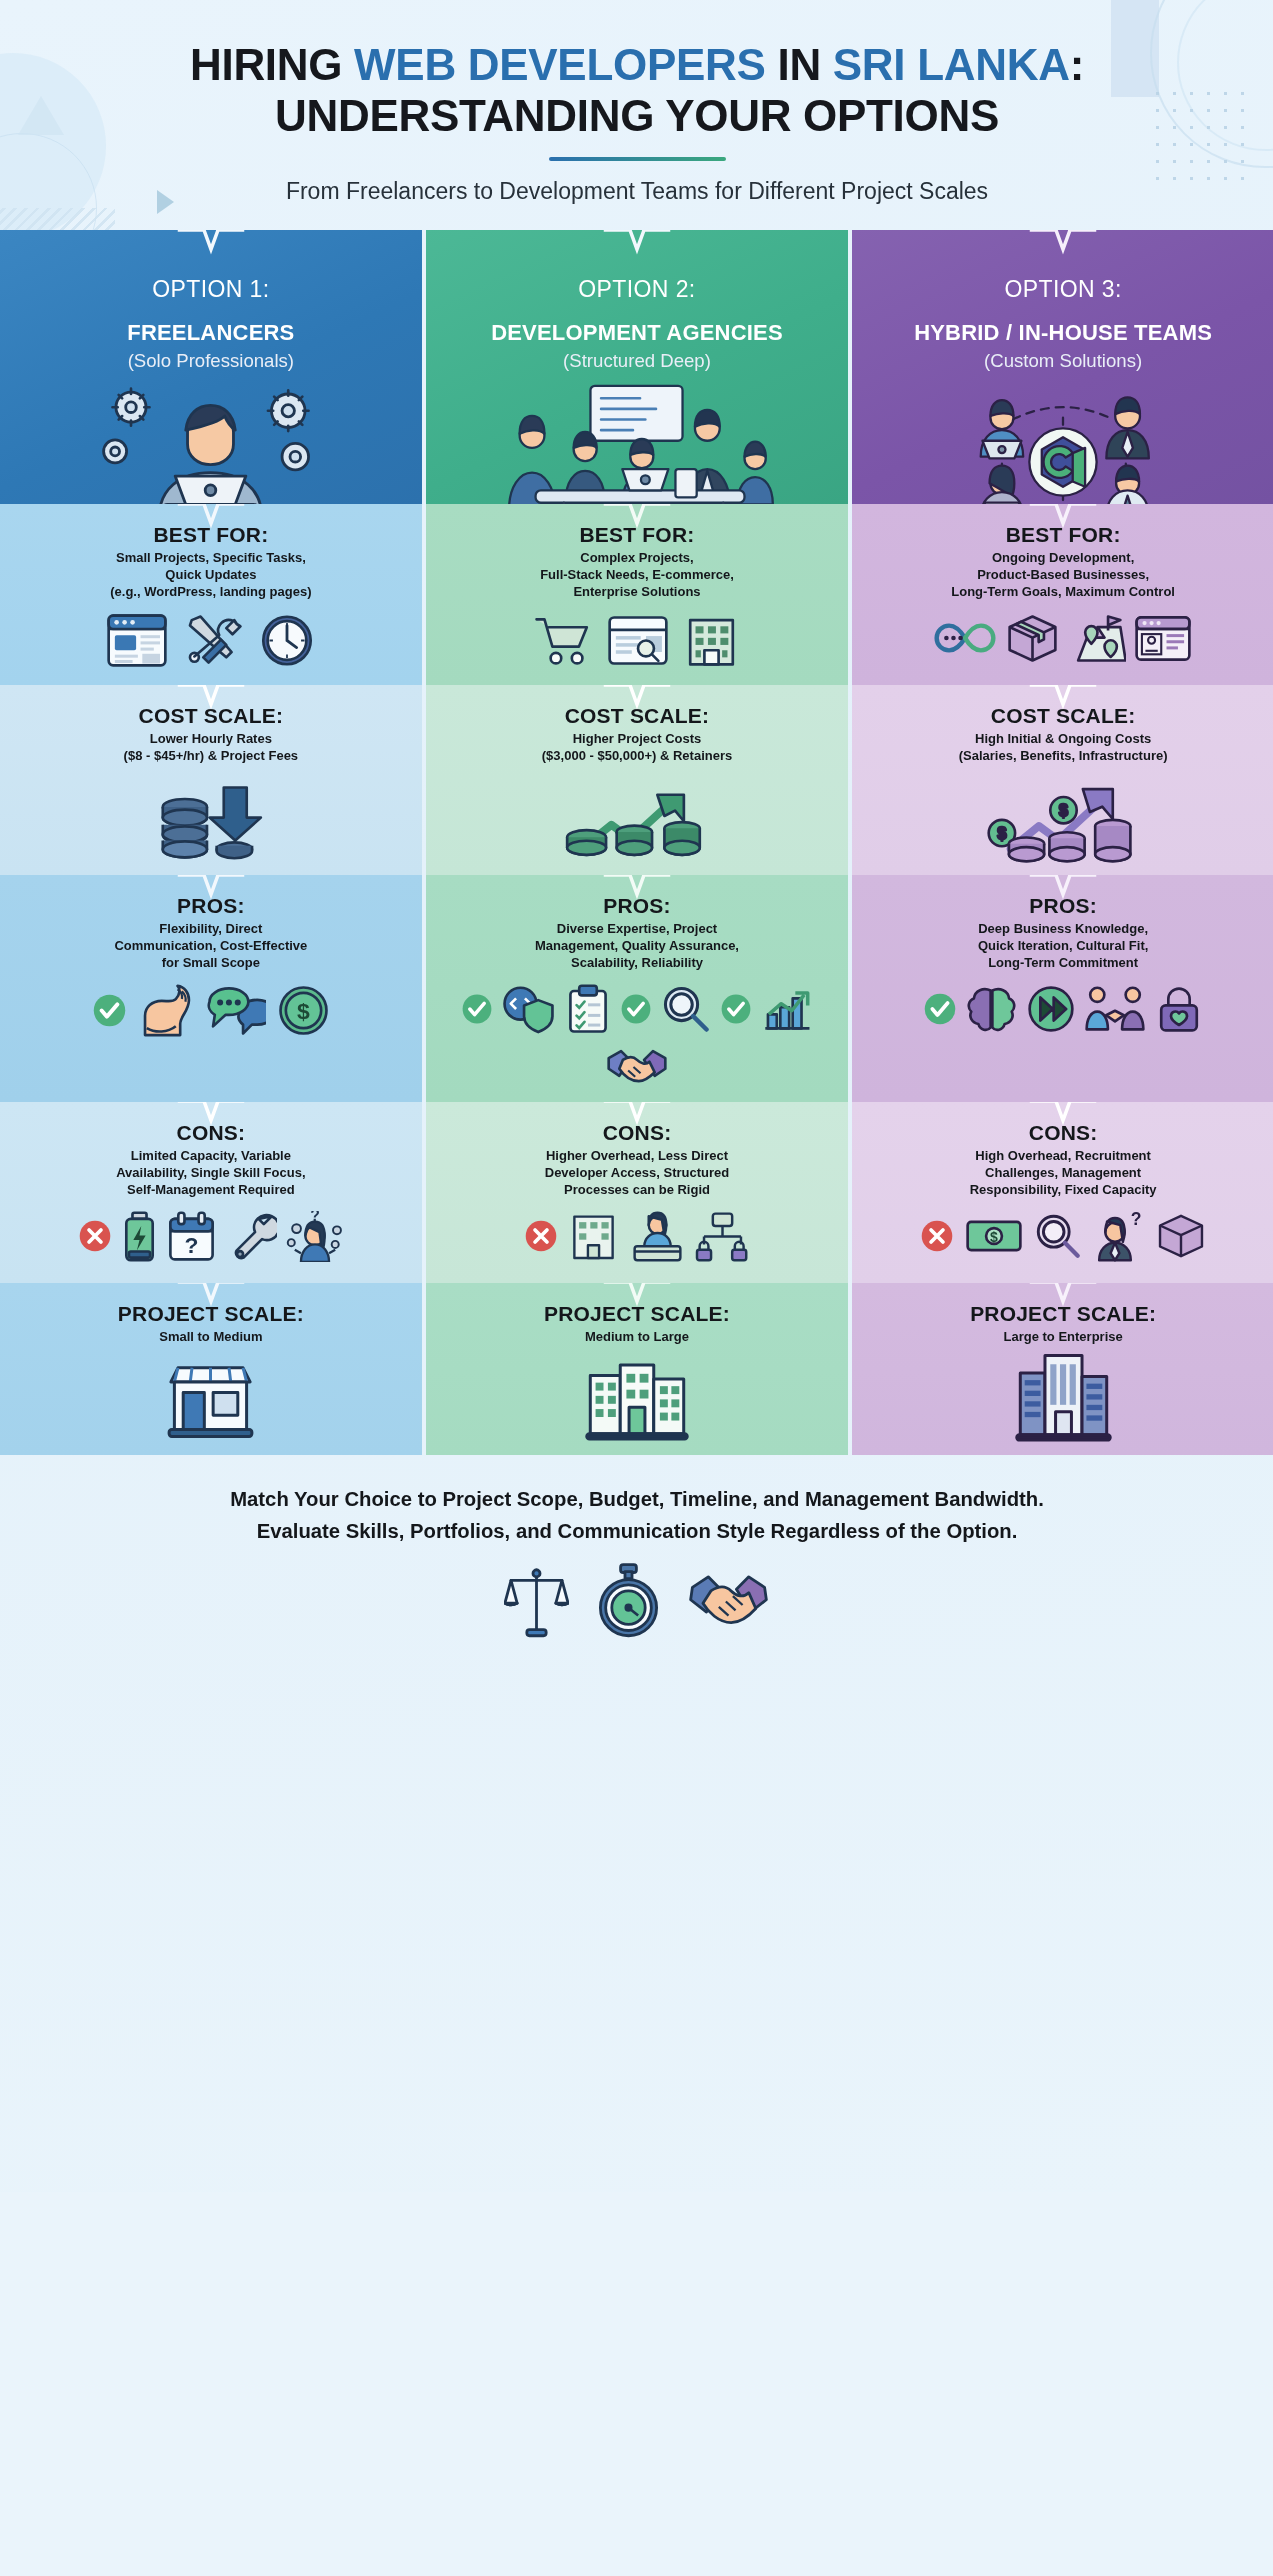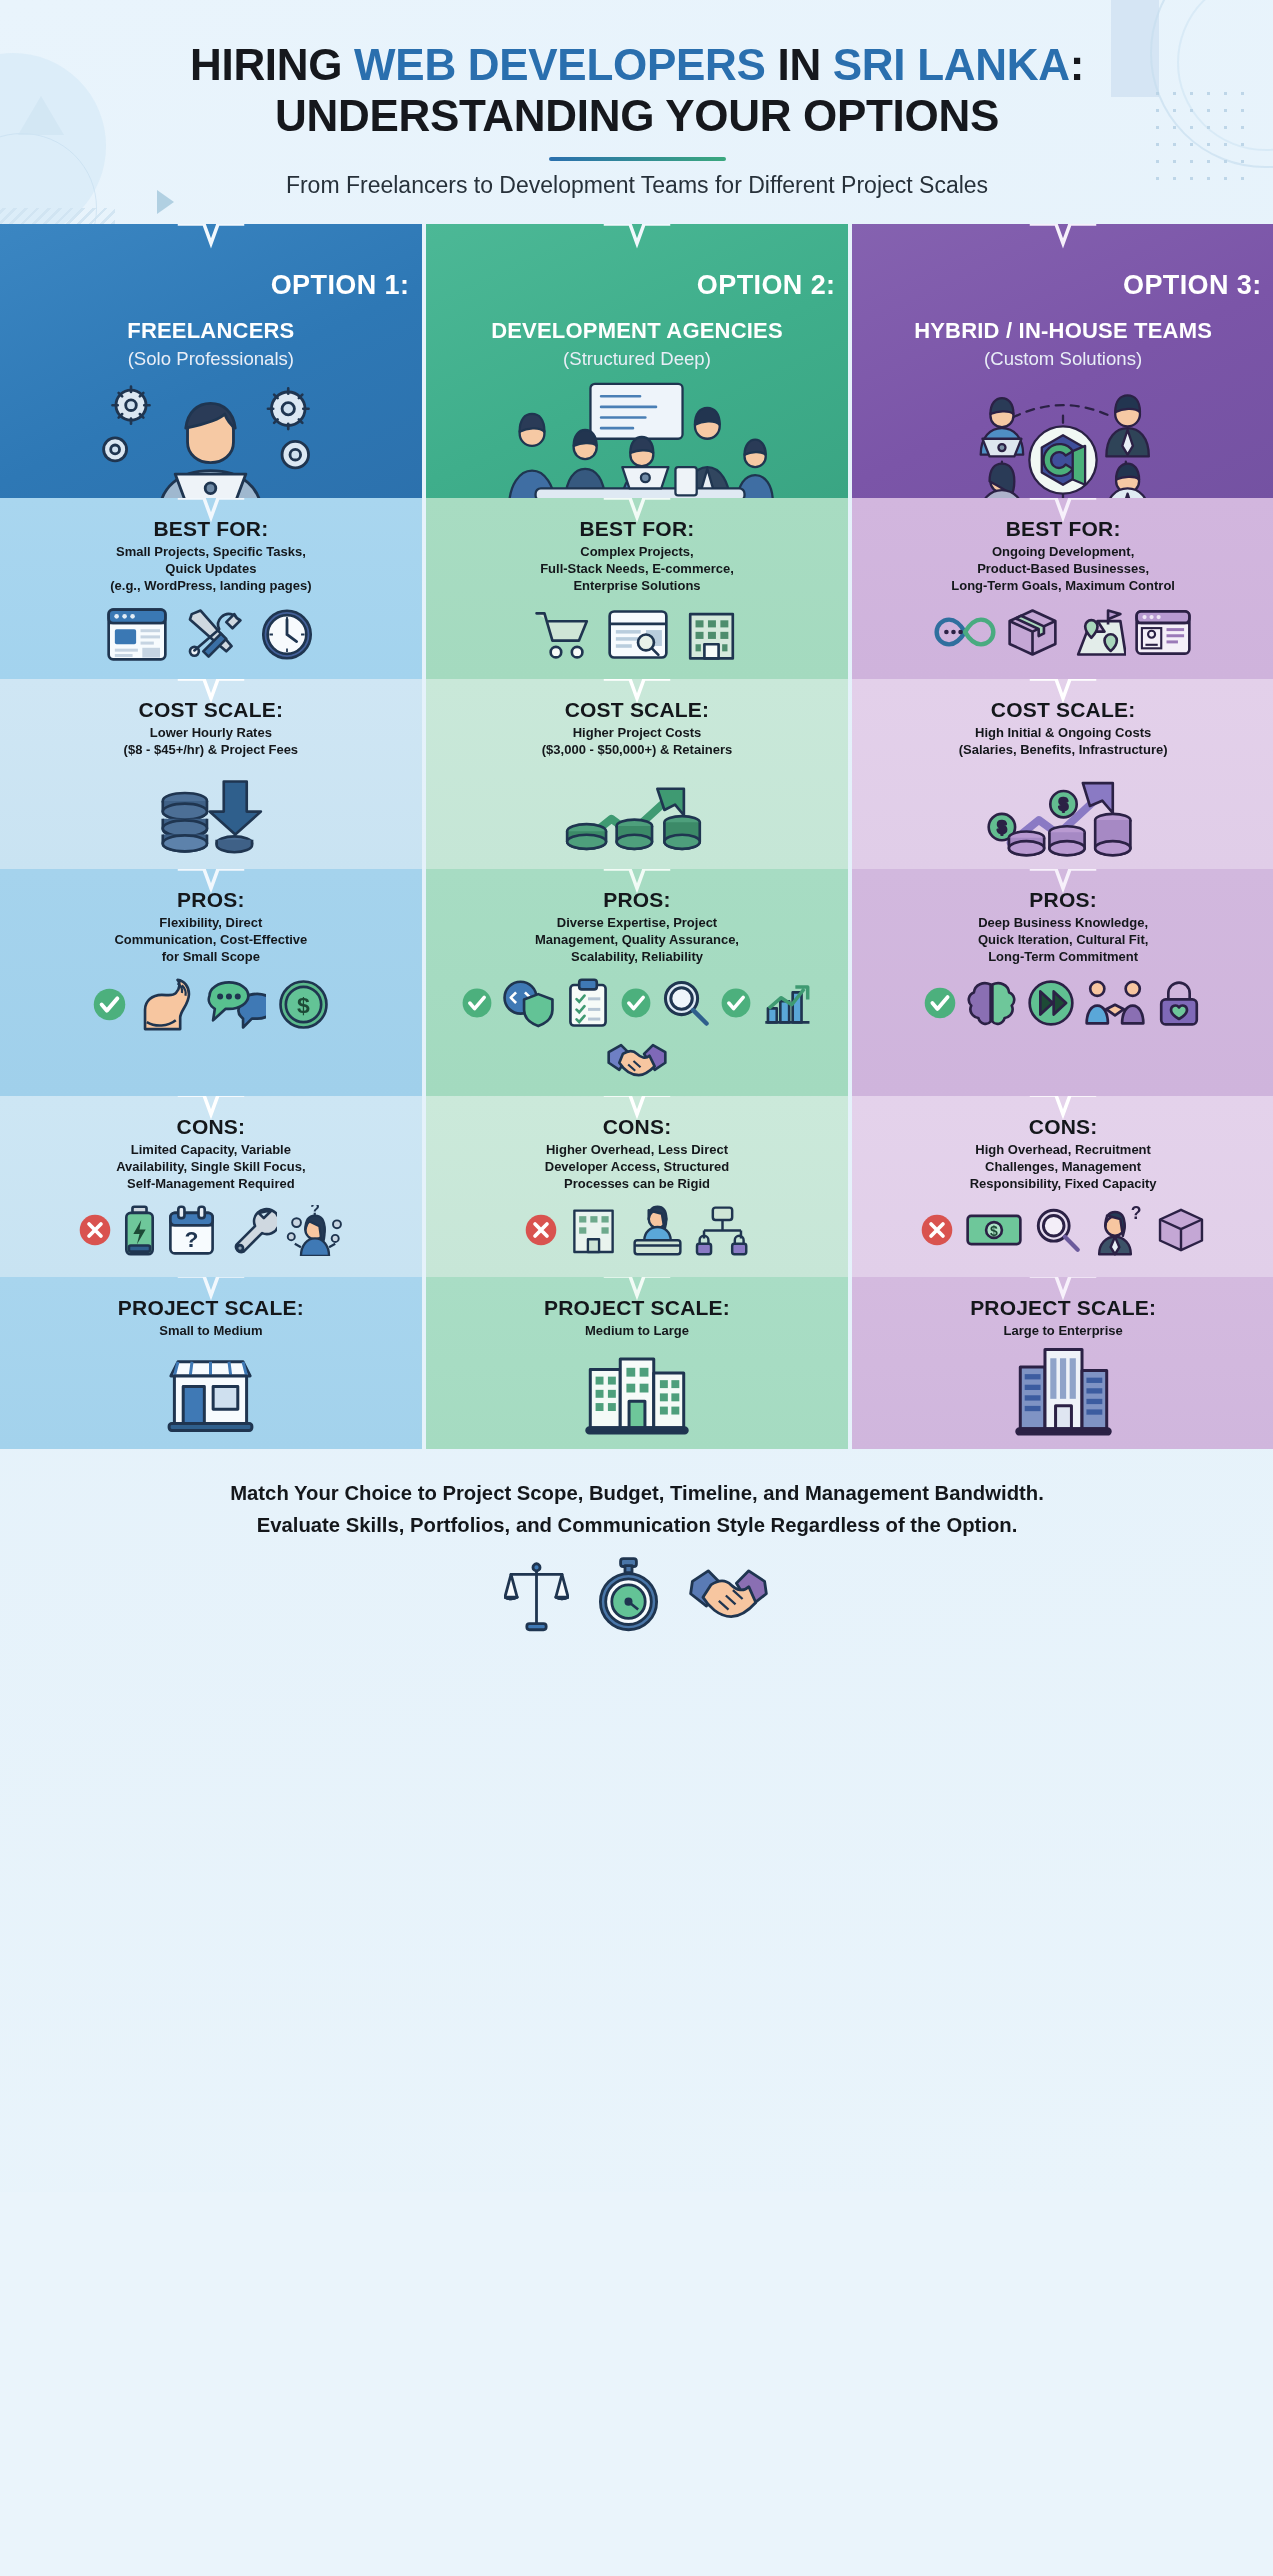--- a/index.html
+++ b/index.html
@@ -105,21 +105,21 @@
     line-height: 1.16;
     text-transform: uppercase;
   }
   .title .accent { color: #2a6fae; }
   .rule {
     width: 177px; height: 4.4px; margin: 16px auto 0;
     background: linear-gradient(90deg, #2a6fae 0%, #3aa87e 100%);
     border-radius: 2.7px;
   }
   .subtitle {
-    margin-top: 11px;
+    margin-top: 17px;
     font-size: 23px;
     color: #27313a;
     font-weight: 400;
   }
 
   
   .grid {
     position: relative;
     z-index: 2;
     margin-top: 25px;
@@ -144,21 +144,21 @@
     z-index: 4;
   }
   .notch svg { display: block; }
 
   
   .hdr { height: 274px; padding-top: 46px; }
   .hdr.c1 { background: linear-gradient(155deg,#3b86c2 0%, #2e78b5 55%, #2c71ad 100%); }
   .hdr.c2 { background: linear-gradient(155deg,#4cb896 0%, #3fae8b 55%, #3aa583 100%); }
   .hdr.c3 { background: linear-gradient(155deg,#8562b0 0%, #7b55a8 55%, #7452a2 100%); }
   .hdr .opt-num {
-    color: #ffffff; font-size: 27px; font-weight: 700; letter-spacing: 0.4px; text-align: right;
+    color: #ffffff; font-size: 23px; font-weight: 400; letter-spacing: 0.4px;
   }
   .hdr .opt-name {
     color: #ffffff; font-size: 22px; font-weight: 700; letter-spacing: 0.2px;
     margin-top: 17px;
     text-align: center;
   }
   .hdr .opt-sub {
     color: #e9eef7; font-size: 18.6px; font-weight: 400; margin-top: 3.5px;
   }
   .hdr .art { margin-top: 12.4px; display: flex; justify-content: center; }

